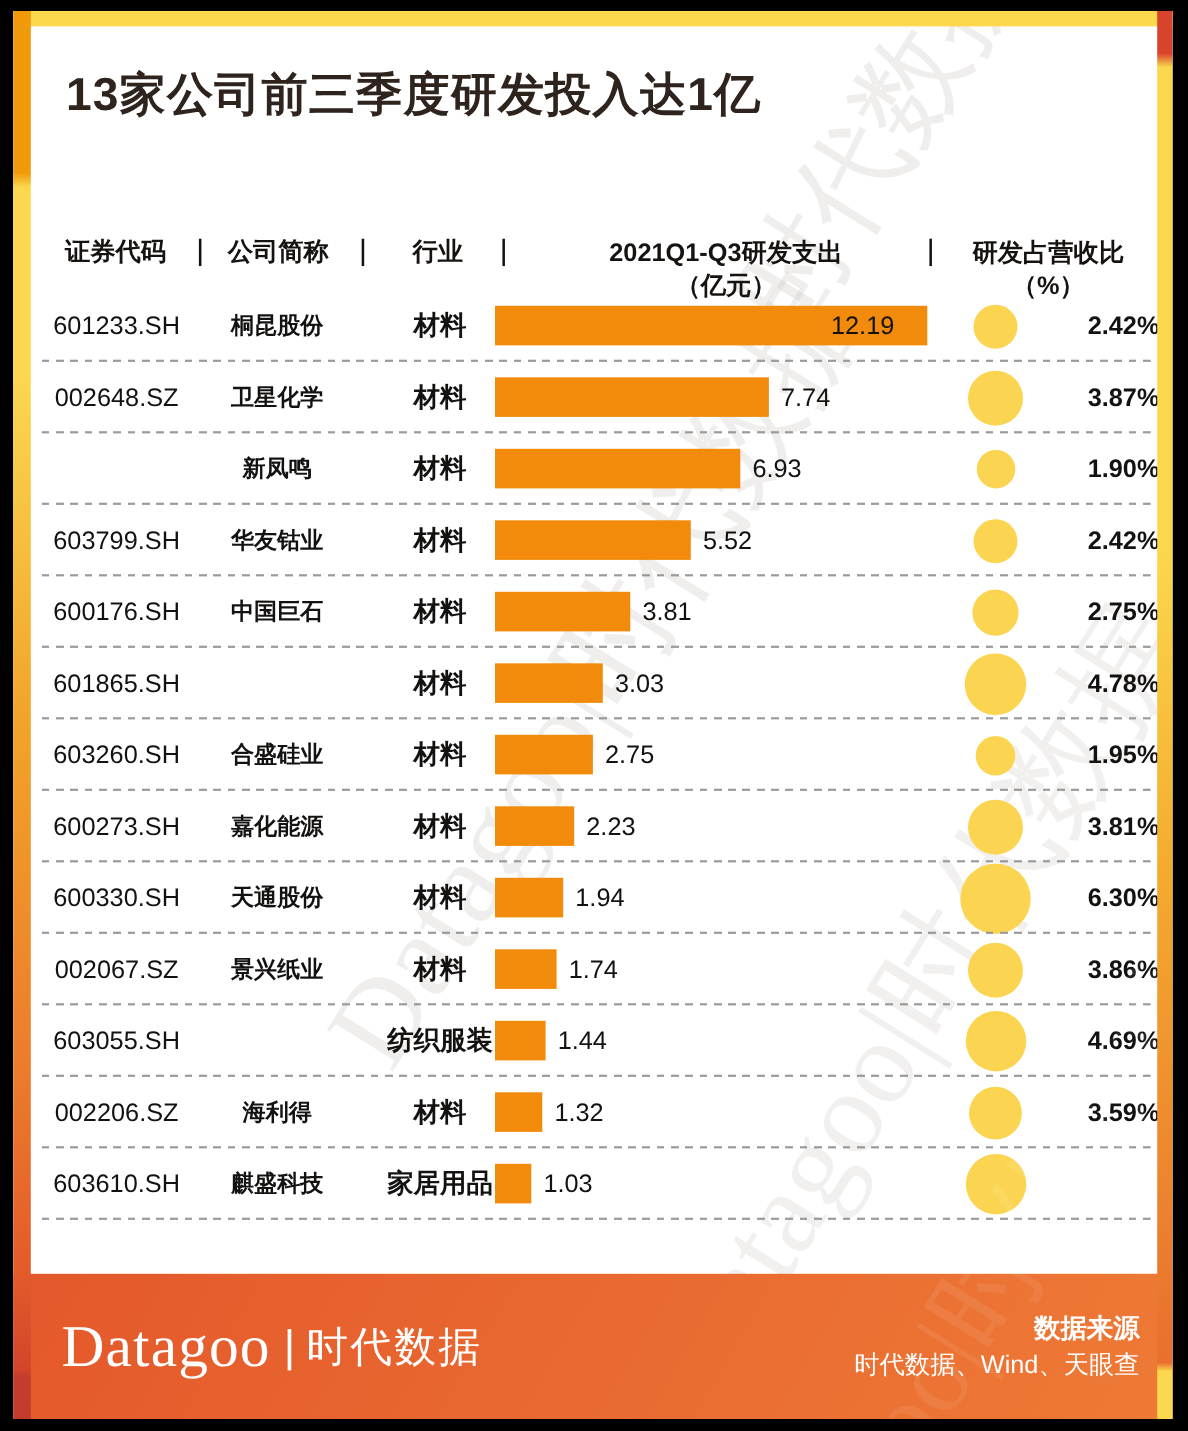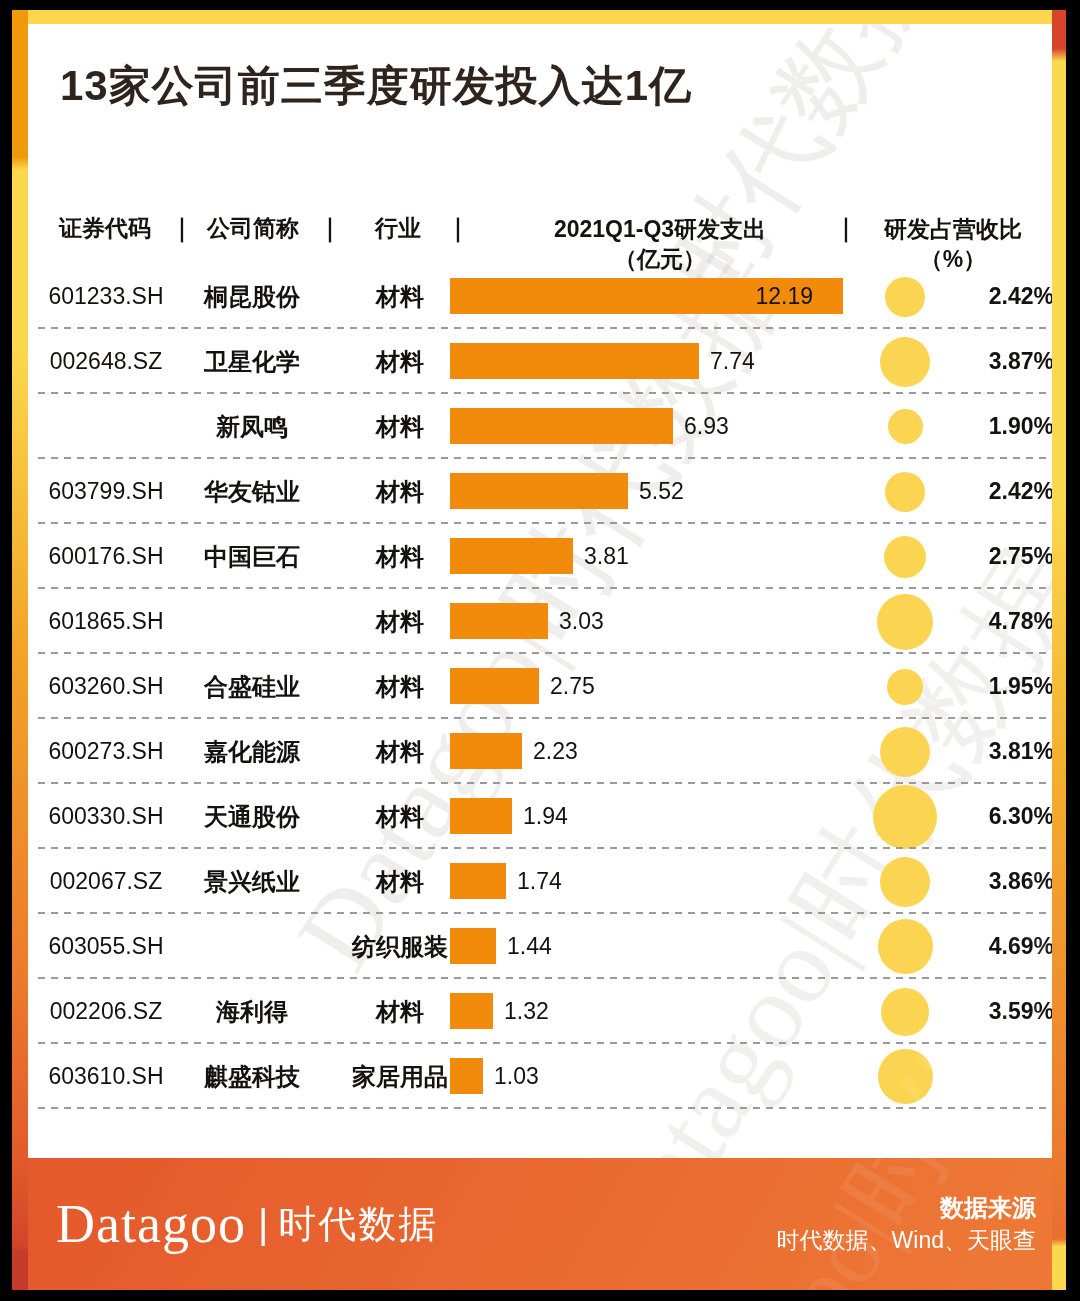--- a/index.html
+++ b/index.html
@@ -48,21 +48,21 @@
   .pipe { position:absolute; top:202px; height:32px; line-height:32px; font-size:24px; font-weight:bold; color:#151210; z-index:2; }
   .p1 { left:158px; } .p2 { left:306px; } .p3 { left:434px; } .p4 { left:822px; }
 
   
   .rows { position:absolute; left:0; right:0; top:254px; z-index:2; }
   .row { position:relative; height:65px; }
   .row::after { content:""; position:absolute; left:26px; right:20px; bottom:0; height:2px;
     background:repeating-linear-gradient(90deg,#9a9a9a 0 7px,transparent 7px 13px); }
   .cell { position:absolute; top:0; height:65px; line-height:65px; color:#141210; }
   .code { left:28px; width:132px; text-align:center; font-size:23px; font-weight:400; }
-  .name { left:172px; width:136px; text-align:center; font-size:24px; font-weight:bold; }
+  .name { left:172px; width:136px; text-align:center; font-size:21px; font-weight:bold; }
   .industry { left:332px; width:112px; text-align:center; font-size:24px; font-weight:bold; }
   .bar { position:absolute; left:438px; top:14px; height:36px; background:var(--bar-color); }
   .val { position:absolute; top:0; height:65px; line-height:65px; font-size:23px; font-weight:500; color:#141210; }
   .val.inside { transform:translateX(-100%); }
   .bubble { position:absolute; border-radius:50%; background:var(--bubble-color); }
   .pct { position:absolute; left:938px; width:104px; top:0; height:65px; line-height:65px;
          font-size:23px; font-weight:600; color:#141210; text-align:right; }
 
   
   .footer { position:absolute; left:0; right:0; top:1148px; bottom:0; z-index:2;

